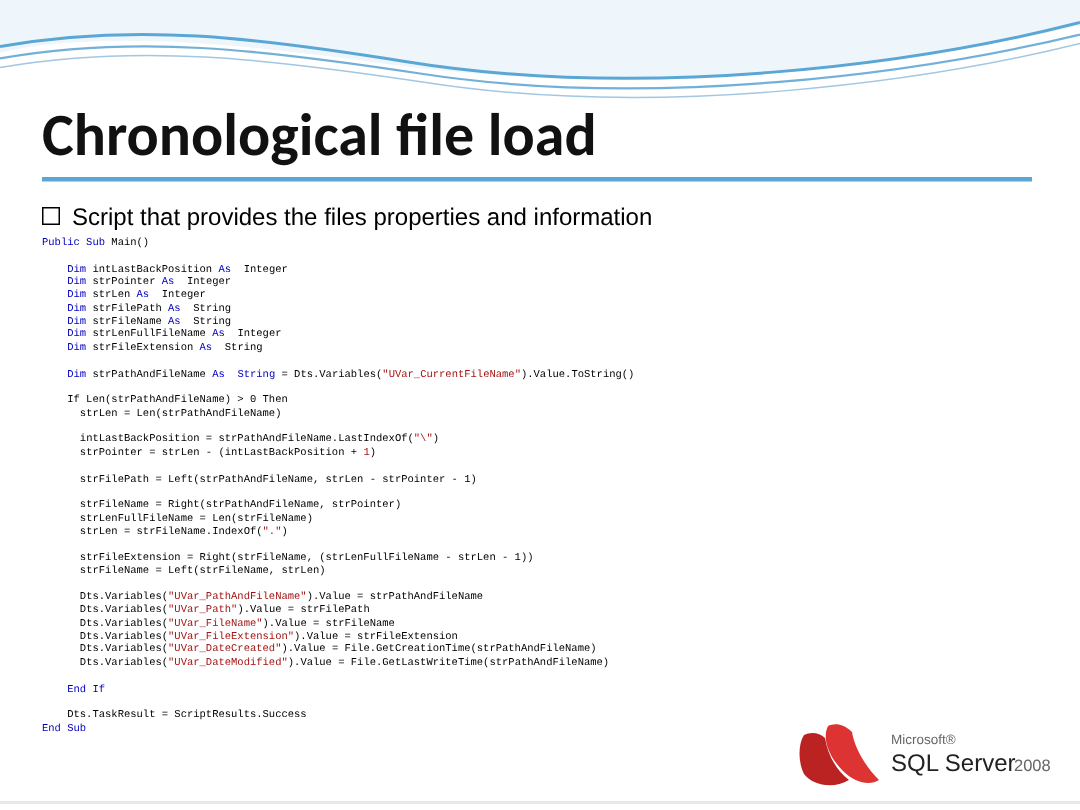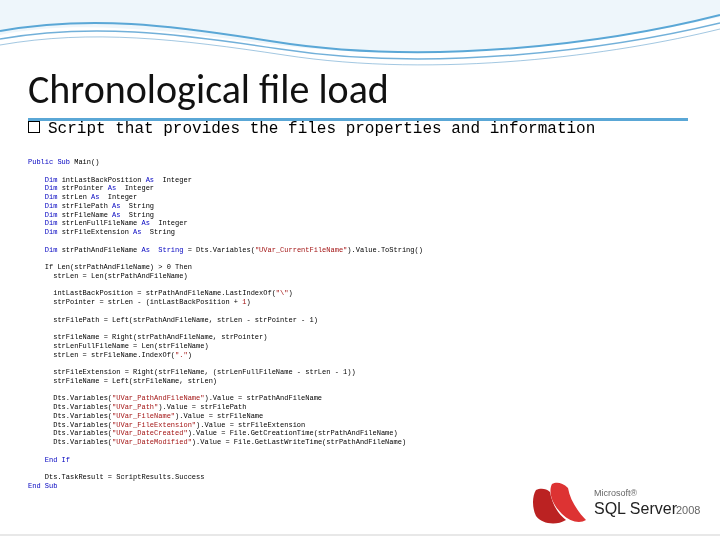--- a/index.html
+++ b/index.html
@@ -1,21 +1,21 @@
 <!DOCTYPE html>
 <html><head>
 <meta charset="utf-8">
 <style>
   html,body{margin:0;padding:0;width:720px;height:540px;background:#fff;font-family:Georgia,'Times New Roman',serif;overflow:hidden}
   .slide{position:relative;width:720px;height:540px;background:#fff}
   .wave-top{position:absolute;top:0;left:0;width:720px;height:90px;overflow:hidden}
   .wave-top svg{position:absolute;top:-5px;left:0}
-  .title{position:absolute;left:28px;top:70px;font-family:Calibri,Arial,sans-serif;font-size:40px;color:#111;font-weight:400;line-height:1}
+  .title{position:absolute;left:28px;top:70px;font-family:Calibri,Arial,sans-serif;font-size:40px;color:#111;font-weight:700;line-height:1}
   .underline{position:absolute;left:28px;top:118px;width:660px;height:3px;background:#5aa7d6}
-  .bullet{position:absolute;left:28px;top:120px;font-family:Liberation Mono, monospace;font-size:16px;color:#000}
+  .bullet{position:absolute;left:28px;top:137px;font-family:Liberation Sans, sans-serif;font-size:16px;color:#000}
   .bullet .box{display:inline-block;width:10px;height:10px;border:1px solid #000;margin-right:8px;vertical-align:baseline}
   .code{position:absolute;left:28px;top:158px;width:664px;font-family:Liberation Mono, monospace;font-size:7px;line-height:1.25;color:#000;white-space:pre}
   .code .kw{color:#0000c0}
   .code .str{color:#a31515}
   .logo{position:absolute;right:12px;bottom:10px;width:180px;height:52px}
   .bottom-line{position:absolute;left:0;bottom:4px;width:720px;height:2px;background:#e8e8e8}
 </style>
 </head>
 <body>
 <div class="slide">

